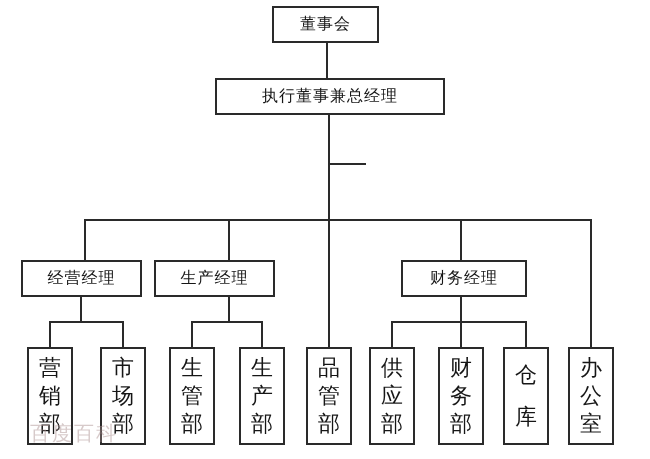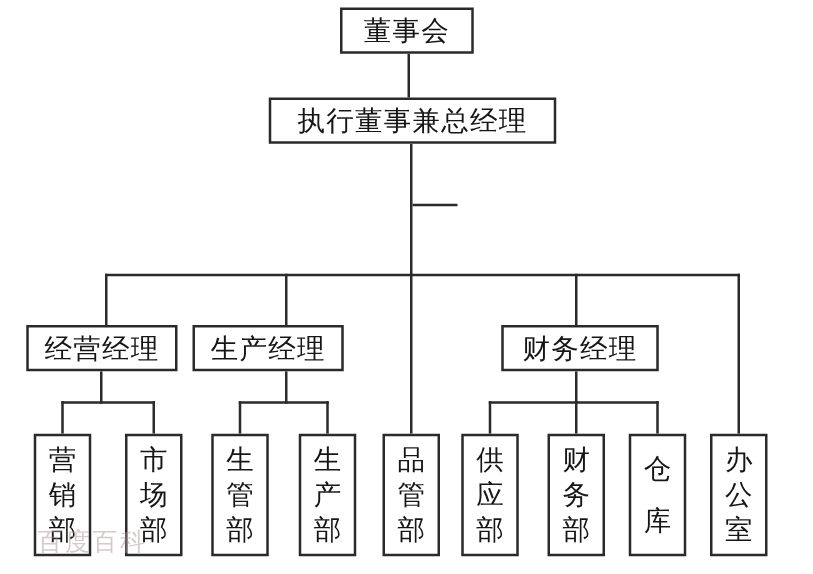--- a/index.html
+++ b/index.html
@@ -16,21 +16,21 @@
   }
   
   .node {
     position: absolute;
     box-sizing: border-box;
     background: #ffffff;
     border: 2px solid #2a2a2a;
     display: flex;
     align-items: center;
     justify-content: center;
-    font-size: 22px;
+    font-size: 16px;
     color: #161616;
     letter-spacing: 1px;
     white-space: nowrap;
     z-index: 2;
   }
   .vnode {
     flex-direction: column;
     justify-content: space-around;
     font-size: 22px;
     letter-spacing: 0;

